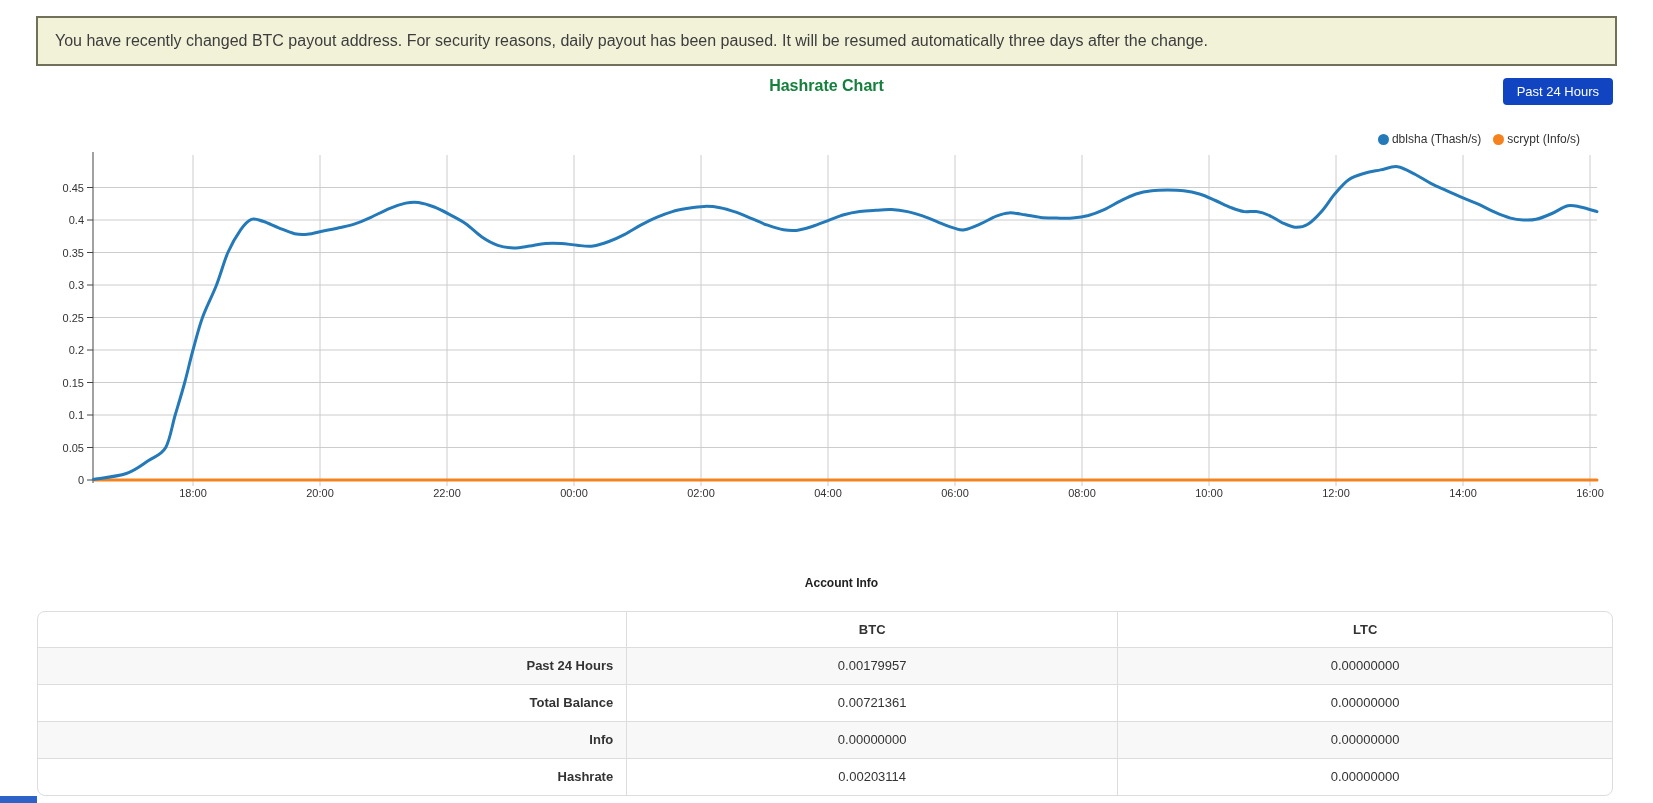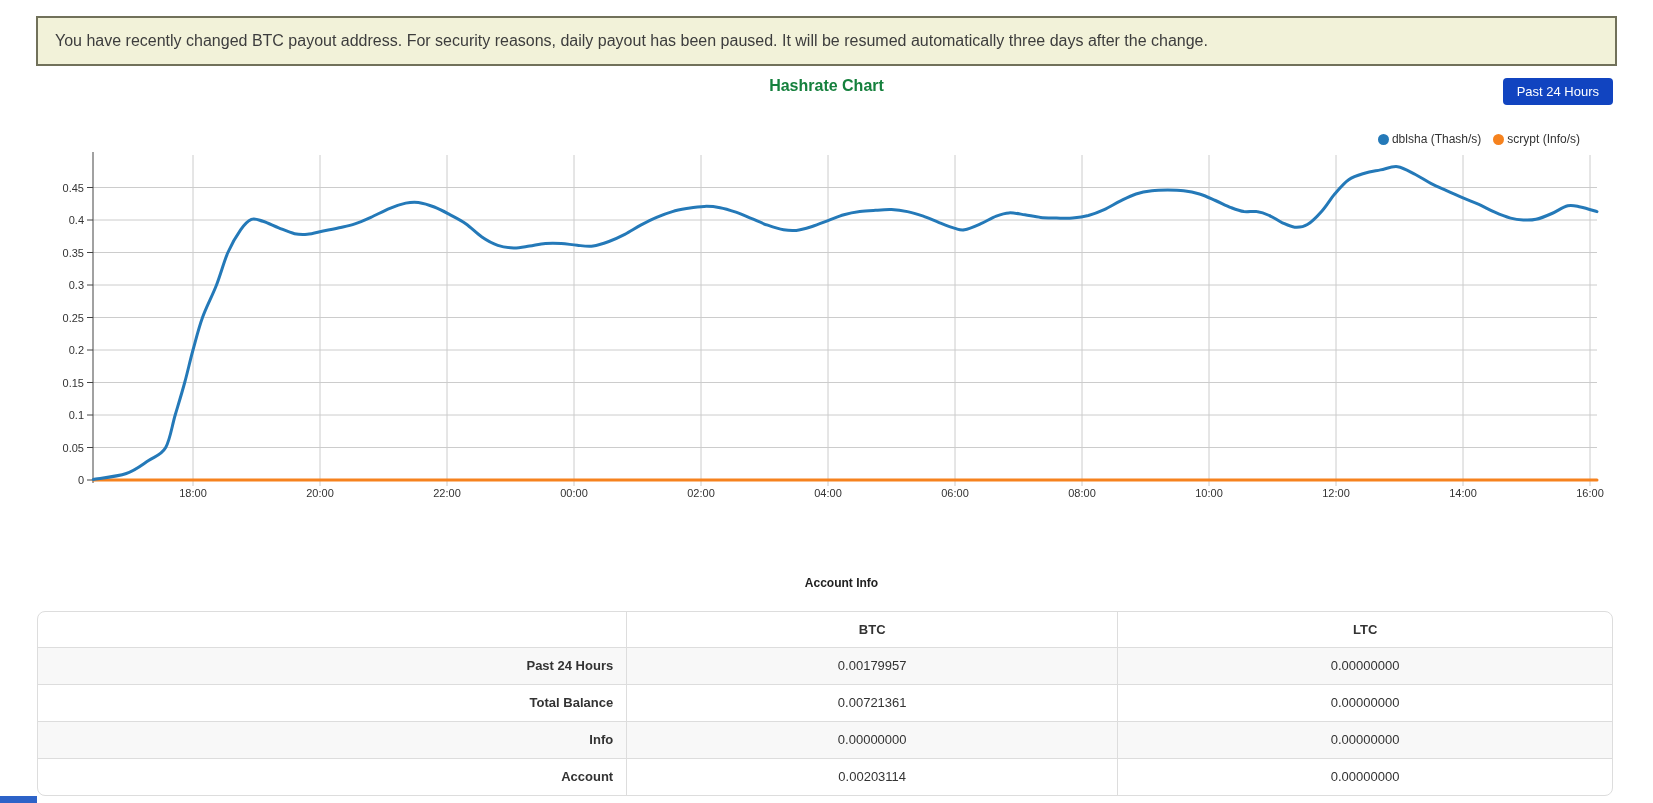--- a/index.html
+++ b/index.html
@@ -160,21 +160,21 @@
         <td class="row-label">Total Balance</td>
         <td>0.00721361</td>
         <td>0.00000000</td>
       </tr>
       <tr>
         <td class="row-label">Info</td>
         <td>0.00000000</td>
         <td>0.00000000</td>
       </tr>
       <tr>
-        <td class="row-label">Account</td>
+        <td class="row-label">Hashrate</td>
         <td>0.00203114</td>
         <td>0.00000000</td>
       </tr>
     </tbody>
   </table>
 </div>
 
 <div class="strip"></div>
 
 </body></html>

